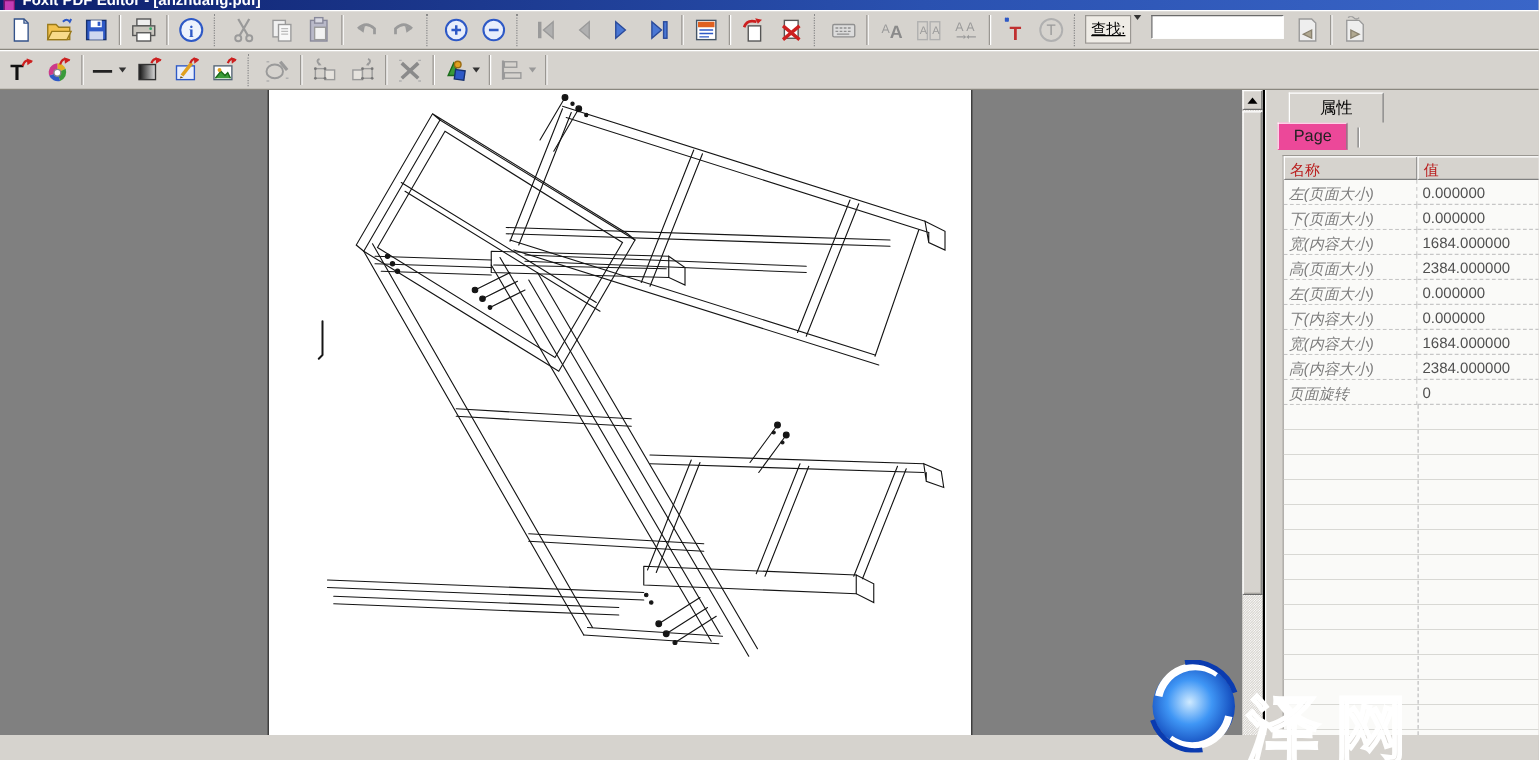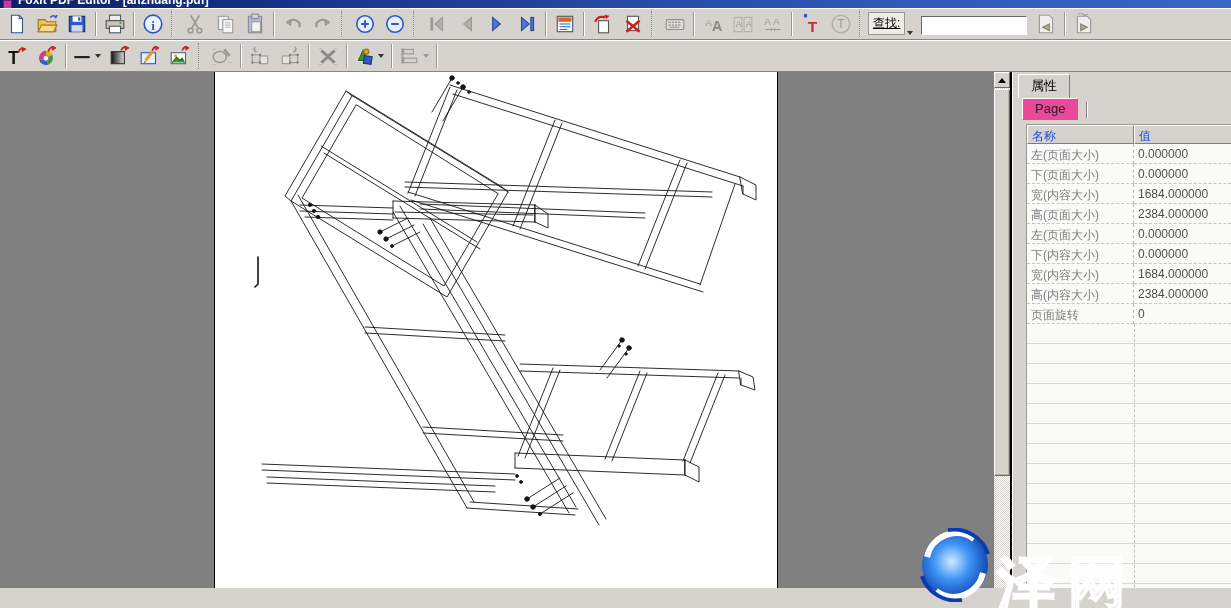--- a/index.html
+++ b/index.html
@@ -24,21 +24,21 @@
   .toolbar{height:31px;display:flex;align-items:center;background:#d6d3ce;
     border-bottom:1px solid #8a877f;box-shadow:inset 0 1px 0 #ffffff;padding-left:2px;}
   .tbtn{width:28px;height:27px;display:flex;align-items:center;justify-content:center;
     background:transparent;border:1px solid transparent;flex:0 0 auto;}
   .sep{width:0;height:24px;border-left:1px solid #9a9792;border-right:1px solid #ffffff;
     margin:0 3px;flex:0 0 auto;}
   .grip{width:4px;height:26px;border-left:1px dotted #8a8a8a;margin:0 4px 0 3px;flex:0 0 auto;}
   .caretdn{width:0;height:0;border-left:3px solid transparent;border-right:3px solid transparent;
     border-top:4px solid #333;margin:0 4px 0 1px;}
   .caretdn.dis{border-top-color:#999;}
-  .findwrap{display:flex;align-items:flex-end;text-decoration:underline;}
+  .findwrap{display:flex;align-items:flex-start;text-decoration:underline;}
   .findlabel{font-size:12px;background:#efece6;border:1px solid #9a9792;padding:2px 4px;margin-right:1px;}
   .findinput{width:100px;height:17px;border:1px solid;border-color:#6a6a6a #fff #fff #6a6a6a;
     background:#fff;font-size:12px;margin:0 4px;padding:0 2px;}
 
   
   .content{display:flex;height:516px;}
   .canvas{width:994px;height:516px;background:#808080;position:relative;overflow:hidden;flex:0 0 auto;}
   .page{position:absolute;left:214px;top:0;width:562px;height:516px;background:#ffffff;
     border-left:1px solid #000;border-right:1px solid #000;}
   .page svg{display:block;}
@@ -56,37 +56,37 @@
   .vthumb{position:absolute;top:17px;left:0;width:16px;height:387px;background:#d6d3ce;
     border:1px solid;border-color:#fff #6a6a6a #6a6a6a #fff;box-sizing:border-box;
     box-shadow:inset -1px -1px 0 #b5b2ab;}
 
   .divider{width:2px;height:516px;background:#000;flex:0 0 auto;}
 
   
   .panel{flex:1;height:516px;background:#d6d3ce;border-left:1px solid #fff;
     position:relative;overflow:hidden;font-size:12px;}
   .pstrip1{height:24px;position:relative;}
-  .ptitletab{display:inline-block;margin-left:5px;margin-top:2px;padding:2px 12px 3px;
+  .ptitletab{display:inline-block;margin-left:18px;margin-top:2px;padding:2px 24px 3px;
     background:#d6d3ce;border:1px solid;border-color:#fff #808080 #808080 #fff;border-bottom:none;
     font-size:13px;}
   .pstrip2{height:24px;display:flex;align-items:flex-end;}
   .ptab{display:inline-block;margin-left:9px;padding:2px 12px 3px;background:#ec4899;
     border:1px solid;border-color:#fff #808080 transparent #fff;font-size:13px;color:#222;}
   .ptabdiv{width:1px;height:16px;background:#808080;margin:0 0 2px 8px;box-shadow:1px 0 0 #fff;}
   .ptable{position:absolute;left:13px;top:52px;right:-40px;bottom:0;background:#fafaf8;
     border-left:1px solid #9a9792;border-top:1px solid #9a9792;display:flex;flex-direction:column;}
   .phead{display:flex;height:19px;flex:0 0 auto;}
   .phead .hc{background:#d6d3ce;border:1px solid;border-color:#fff #808080 #808080 #fff;
-    box-sizing:border-box;padding:2px 4px 0;color:#1d4ed8;}
+    box-sizing:border-box;padding:2px 4px 0;color:#b91c1c;}
   .hc.hname{width:107px;flex:0 0 auto;}
   .hc.hval{flex:1;}
   .prow{display:flex;height:20px;flex:0 0 auto;}
   .pname{width:107px;flex:0 0 auto;box-sizing:border-box;color:#7d7d7d;
-    border-right:1px dashed #b8b8b8;border-bottom:1px dashed #c6c6c6;padding:3px 4px 0;}
+    border-right:1px dashed #b8b8b8;border-bottom:1px dashed #c6c6c6;padding:3px 4px 0;font-style:italic;}
   .pval{flex:1;color:#4f4f4f;border-bottom:1px dashed #c6c6c6;padding:3px 4px 0;}
   .prest{flex:1;position:relative;
     background:repeating-linear-gradient(to bottom,transparent 0 19px,#d8d8d4 19px 20px);}
   .prest .vd{position:absolute;left:107px;top:0;bottom:0;width:0;border-left:1px dashed #c0c0c0;}
 
   
   .watermark{position:absolute;left:918px;top:528px;width:310px;height:80px;pointer-events:none;z-index:40;}
   .wtext{position:absolute;left:80px;top:17px;font-size:58px;font-weight:bold;letter-spacing:12px;
     color:transparent;-webkit-text-stroke:2px #ffffff;white-space:nowrap;}
 </style>

